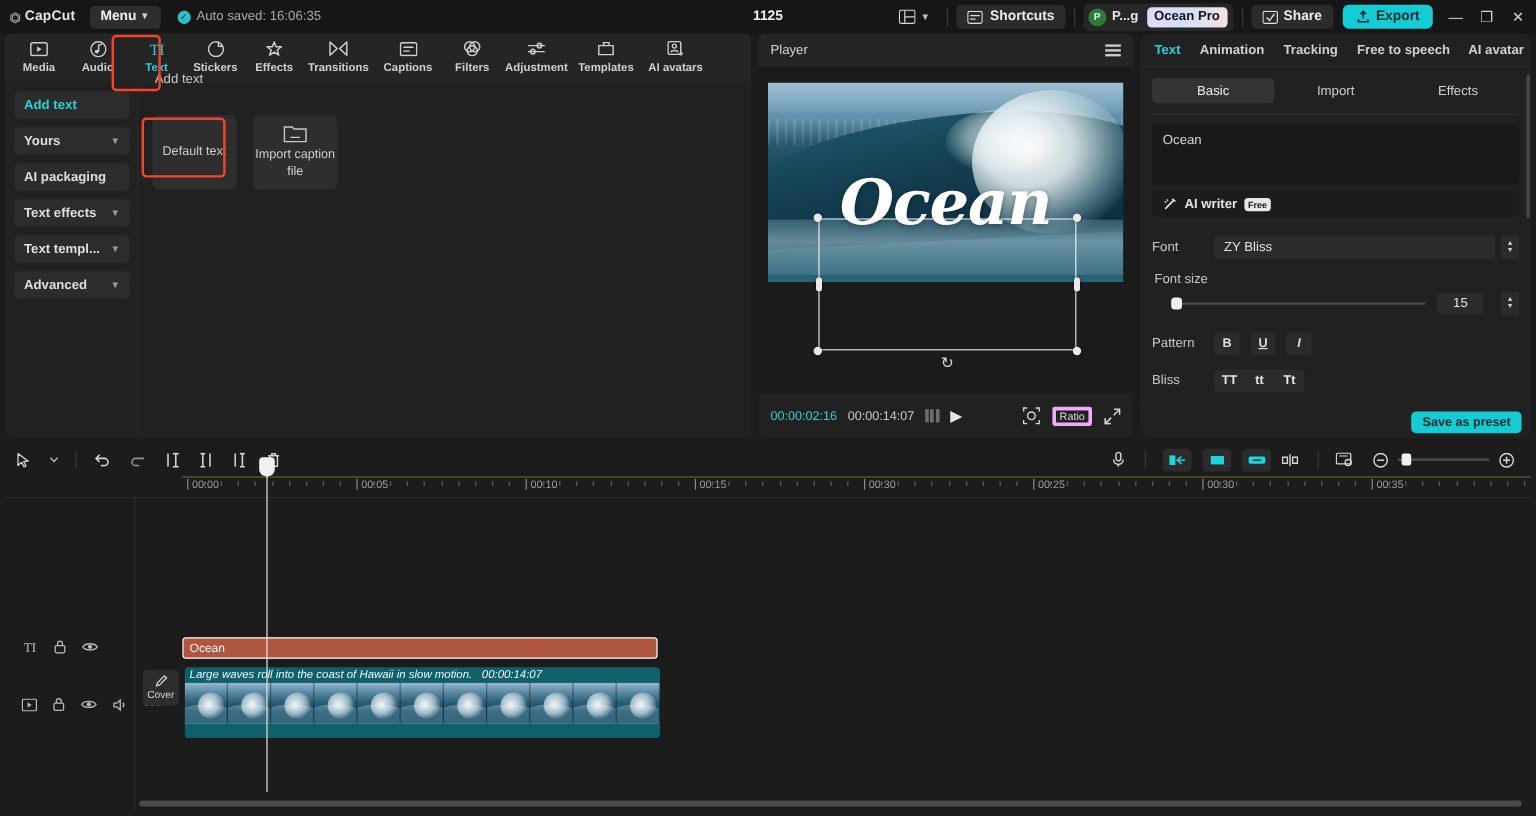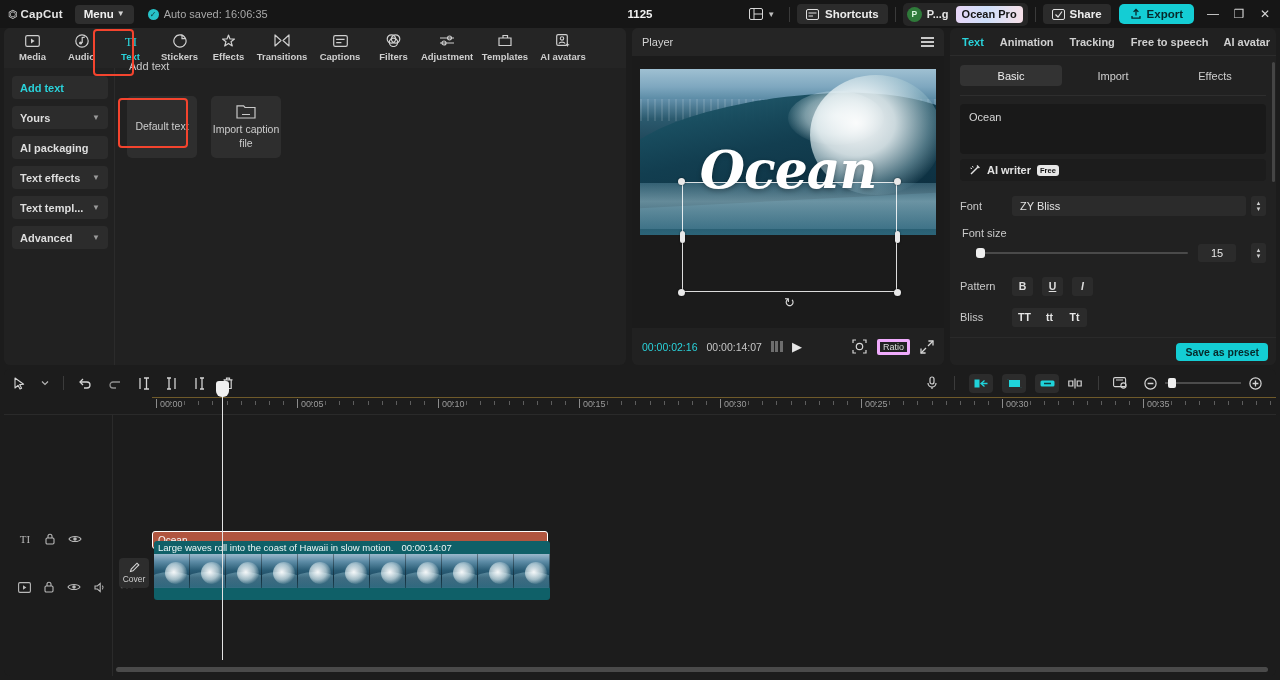--- a/index.html
+++ b/index.html
@@ -312,21 +312,21 @@
     width: 396px; height: 18px; background: #b0553f; border: 1.6px solid #ffffff;
     border-radius: 3px; display: flex; align-items: center; padding-left: 5px;
     font-size: 10px; color: #f6f6f6; cursor: pointer;
   }
   .cover-btn {
     position: absolute; left: 115px; top: 143px; width: 30px; height: 30px;
     background: #2d2d2d; border-radius: 4px; display: flex; flex-direction: column;
     align-items: center; justify-content: center; gap: 1px; cursor: pointer;
   }
   .cover-label { font-size: 8.5px; color: #cfcfcf; }
-  .track-video-row { position: absolute; left: 150px; top: 126px; }
+  .track-video-row { position: absolute; left: 150px; top: 141px; font-style: italic; }
   .clip-video { width: 396px; height: 59px; background: #0f6068; border-radius: 3px; overflow: hidden; position: relative; }
   .clip-caption {
     position: absolute; left: 0; top: 0; height: 13px; width: 100%;
     display: flex; align-items: center; gap: 8px; padding-left: 4px;
     font-size: 9.5px; color: #eaf6f6; white-space: nowrap; z-index: 2;
   }
   .thumbs { position: absolute; left: 0; top: 13px; height: 34px; width: 100%; display: flex; }
   .thumb {
     flex: 1; height: 34px; border-right: 1px solid rgba(0,0,0,.35);
     background: linear-gradient(180deg,#9ab8cc 0%,#5d8ca6 22%,#2a5d76 48%,#1d4a62 70%,#356f84 100%);

